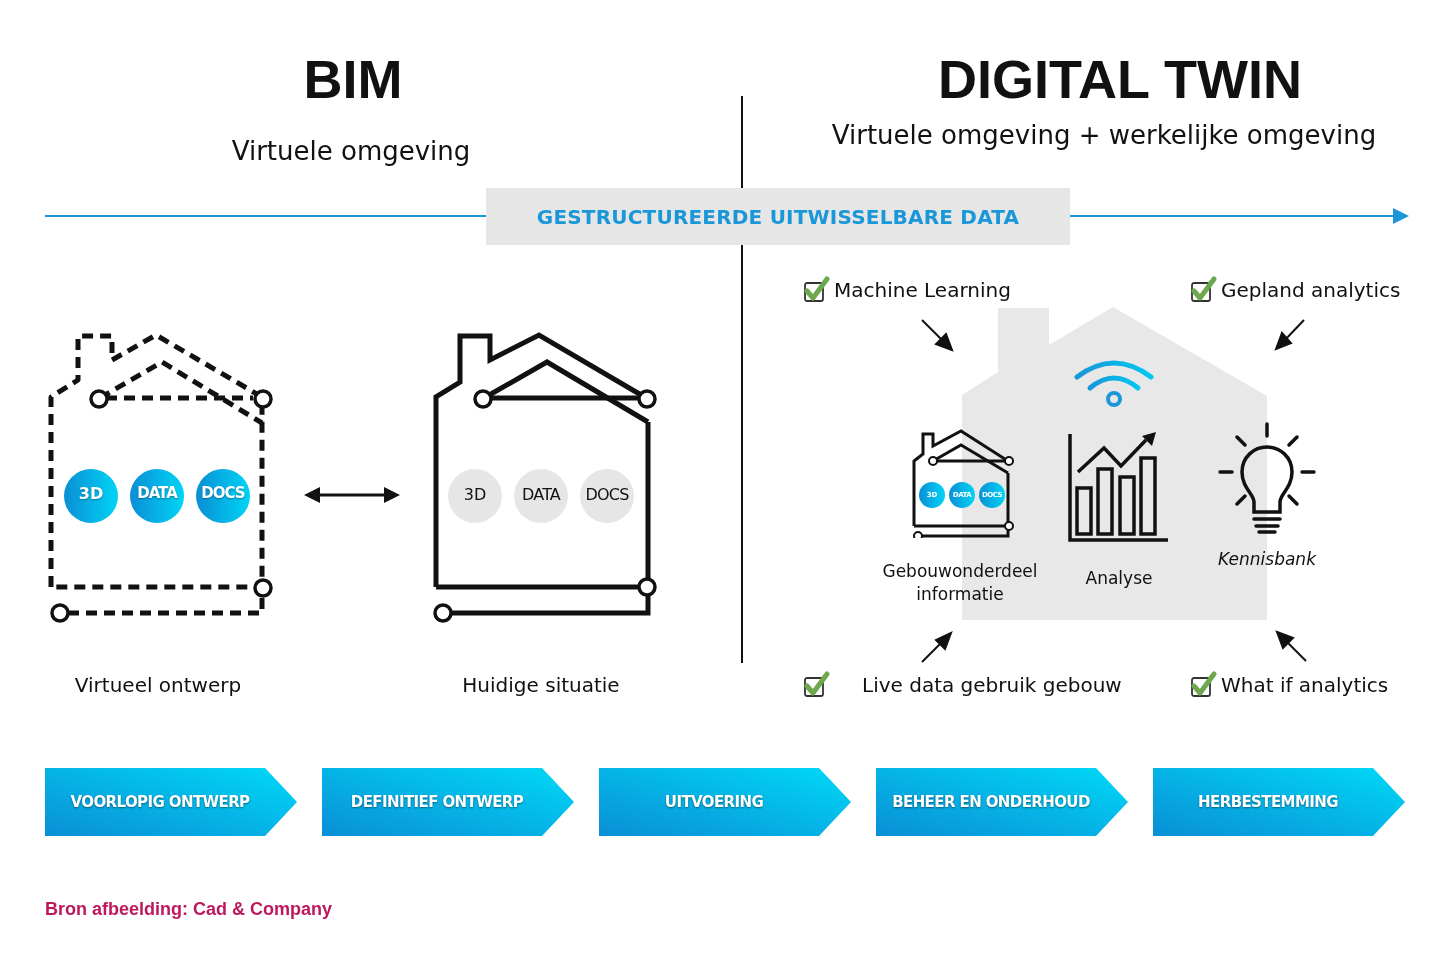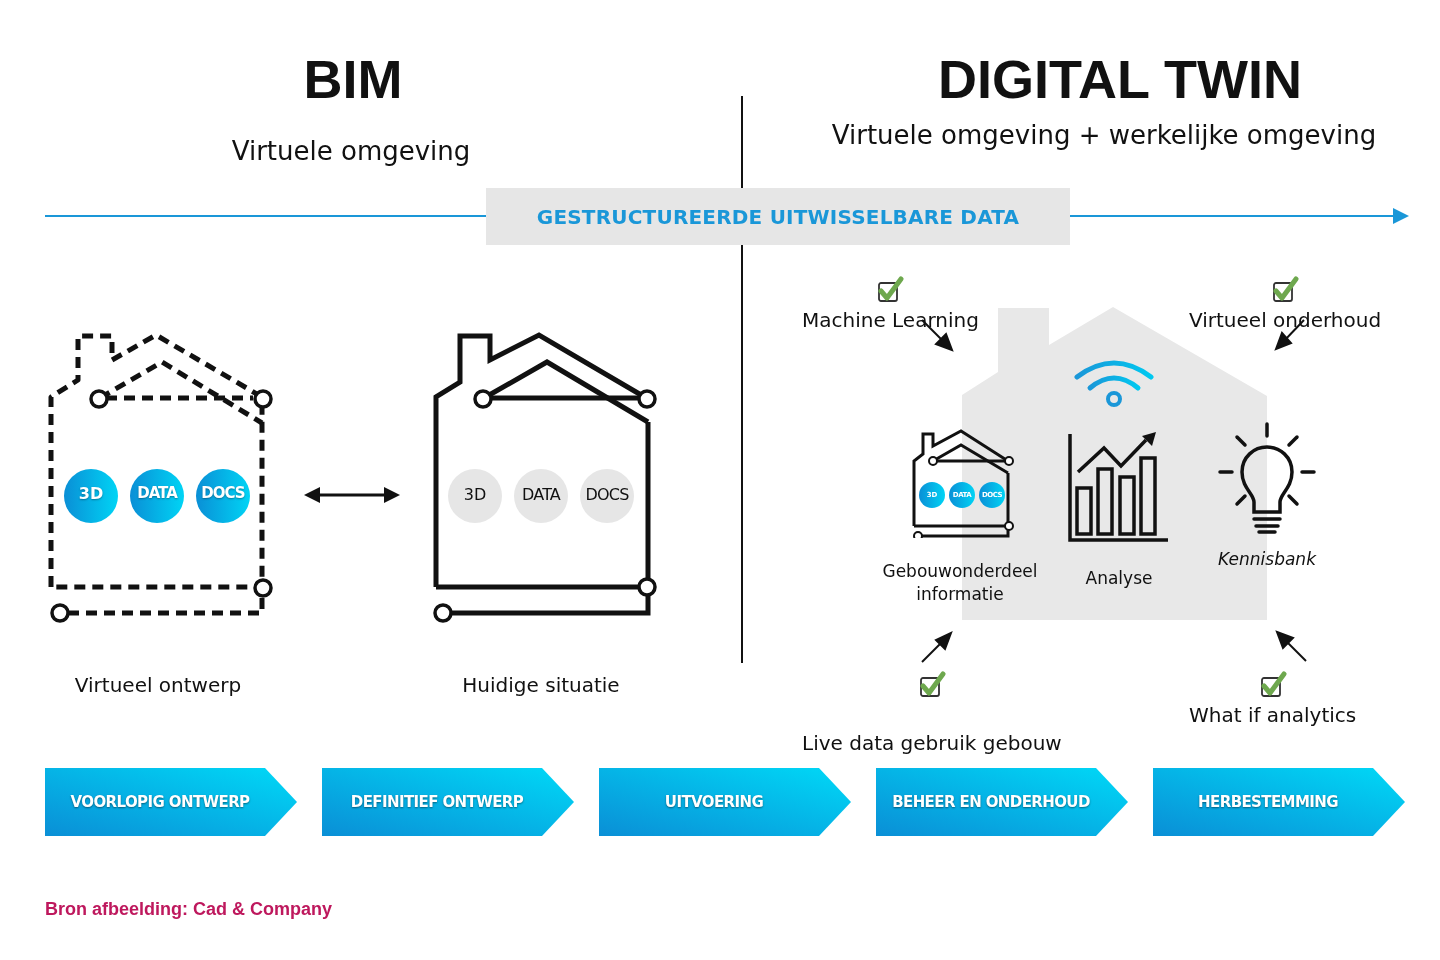--- a/index.html
+++ b/index.html
@@ -4,21 +4,21 @@
 <style>
   html, body { margin:0; padding:0; background:#ffffff; }
   body { width:1440px; height:960px; position:relative; overflow:hidden; font-family:"DejaVu Sans", sans-serif; color:#111; }
   .abs { position:absolute; }
   .title { font-family:"Liberation Sans", sans-serif; font-weight:bold; font-size:54px; color:#111; text-align:center; letter-spacing:0px; }
   .subtitle { font-family:"DejaVu Sans", sans-serif; font-size:26px; color:#111; text-align:center; }
   .divider { position:absolute; left:741px; width:2px; background:#111; }
   .band { position:absolute; left:486px; top:188px; width:584px; height:57px; background:#e6e6e6; display:flex; align-items:center; justify-content:center; }
   .band span { font-family:"DejaVu Sans", sans-serif; font-weight:bold; font-size:20px; color:#1a97d8; letter-spacing:0.2px; }
   .label { font-family:"DejaVu Sans", sans-serif; font-size:20px; color:#111; }
-  .feature { display:flex; align-items:center; gap:4px; font-family:"DejaVu Sans", sans-serif; font-size:20px; color:#111;flex-direction:column; }
+  .feature { display:flex; align-items:center; gap:4px; font-family:"DejaVu Sans", sans-serif; font-size:20px; color:#111; }
   .feature svg { flex:none; }
   .center-label { font-family:"DejaVu Sans", sans-serif; font-size:17px; color:#111; text-align:center; line-height:23px; }
   .phase { position:absolute; top:768px; height:68px; }
   .phase svg { position:absolute; left:0; top:0; }
   .phase span { position:absolute; left:0; top:0; height:68px; width:230px; display:flex; align-items:center; justify-content:center; font-family:"DejaVu Sans", sans-serif; font-size:15px; font-weight:bold; color:#fff; letter-spacing:-0.6px; text-shadow:0 1px 2px rgba(0,0,0,0.45); white-space:nowrap; }
   .credit { font-family:"Liberation Sans", sans-serif; font-weight:bold; font-size:18px; color:#be185d; }
   .bubble-text { font-family:"DejaVu Sans", sans-serif; font-weight:bold; }
 </style>
 </head>
 <body>
@@ -138,21 +138,21 @@
     <rect x="3" y="7" width="18" height="18" rx="2" fill="#fff" stroke="#333" stroke-width="1.8"></rect>
     <path d="M5,15 L11,22 L25,3" fill="none" stroke="#6ea84e" stroke-width="5" stroke-linecap="round" stroke-linejoin="round"></path>
   </svg>
   <span>Machine Learning</span>
 </div>
 <div class="abs feature" style="left:1189px; top:276px;">
   <svg width="28" height="28">
     <rect x="3" y="7" width="18" height="18" rx="2" fill="#fff" stroke="#333" stroke-width="1.8"></rect>
     <path d="M5,15 L11,22 L25,3" fill="none" stroke="#6ea84e" stroke-width="5" stroke-linecap="round" stroke-linejoin="round"></path>
   </svg>
-  <span>Virtueel onderhoud</span>
+  <span>Gepland analytics</span>
 </div>
 <div class="abs feature" style="left:802px; top:671px;gap:32px;">
   <svg width="28" height="28">
     <rect x="3" y="7" width="18" height="18" rx="2" fill="#fff" stroke="#333" stroke-width="1.8"></rect>
     <path d="M5,15 L11,22 L25,3" fill="none" stroke="#6ea84e" stroke-width="5" stroke-linecap="round" stroke-linejoin="round"></path>
   </svg>
   <span>Live data gebruik gebouw</span>
 </div>
 <div class="abs feature" style="left:1189px; top:671px;text-align:center;">
   <svg width="28" height="28">

